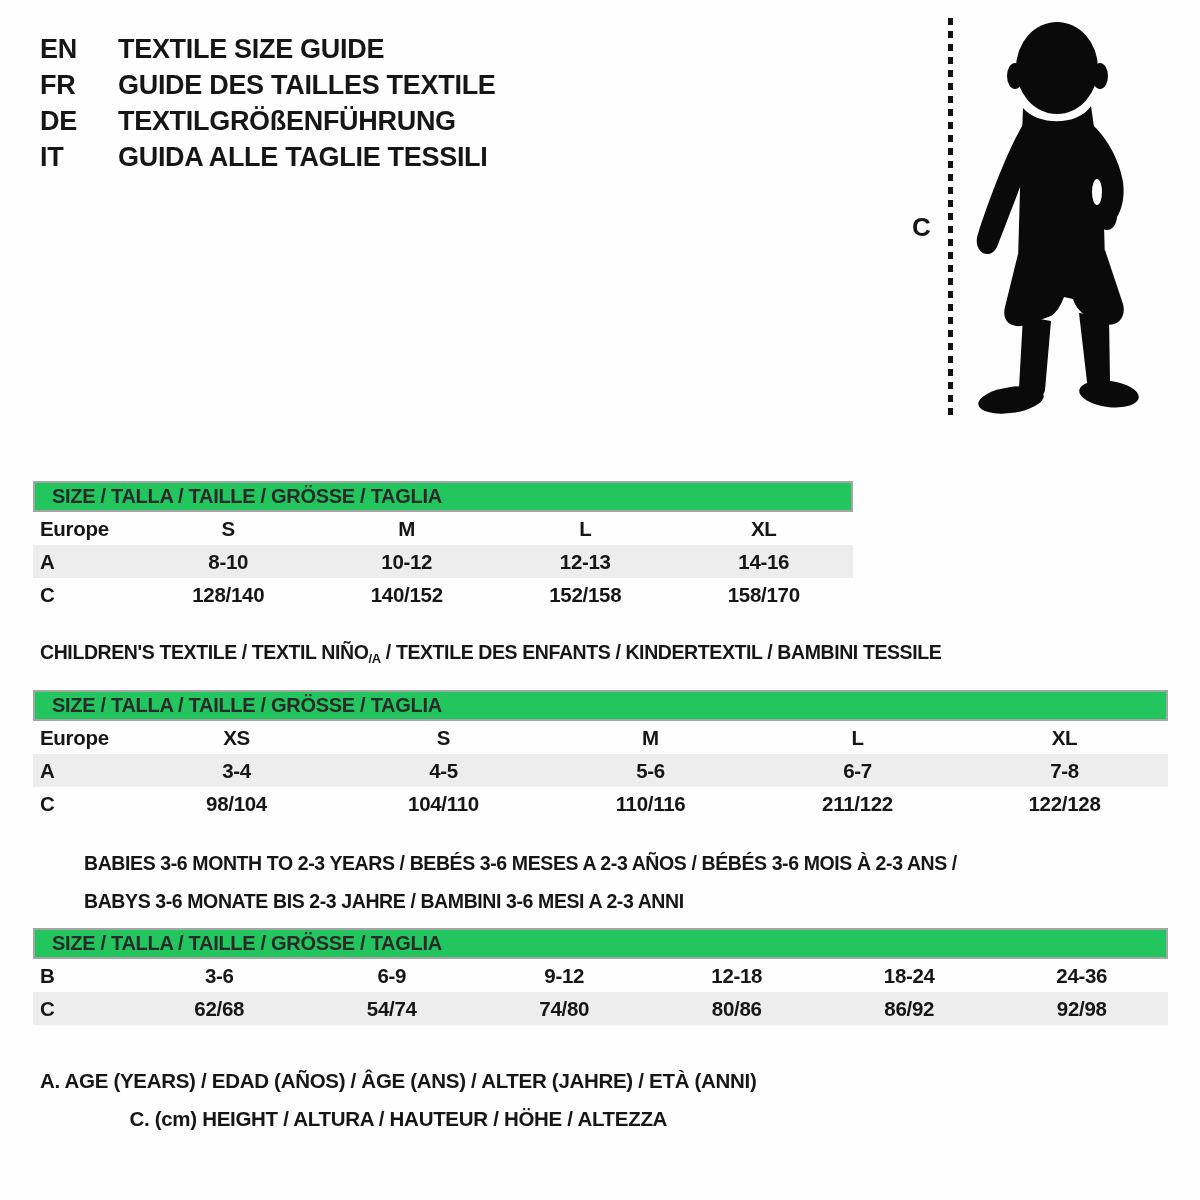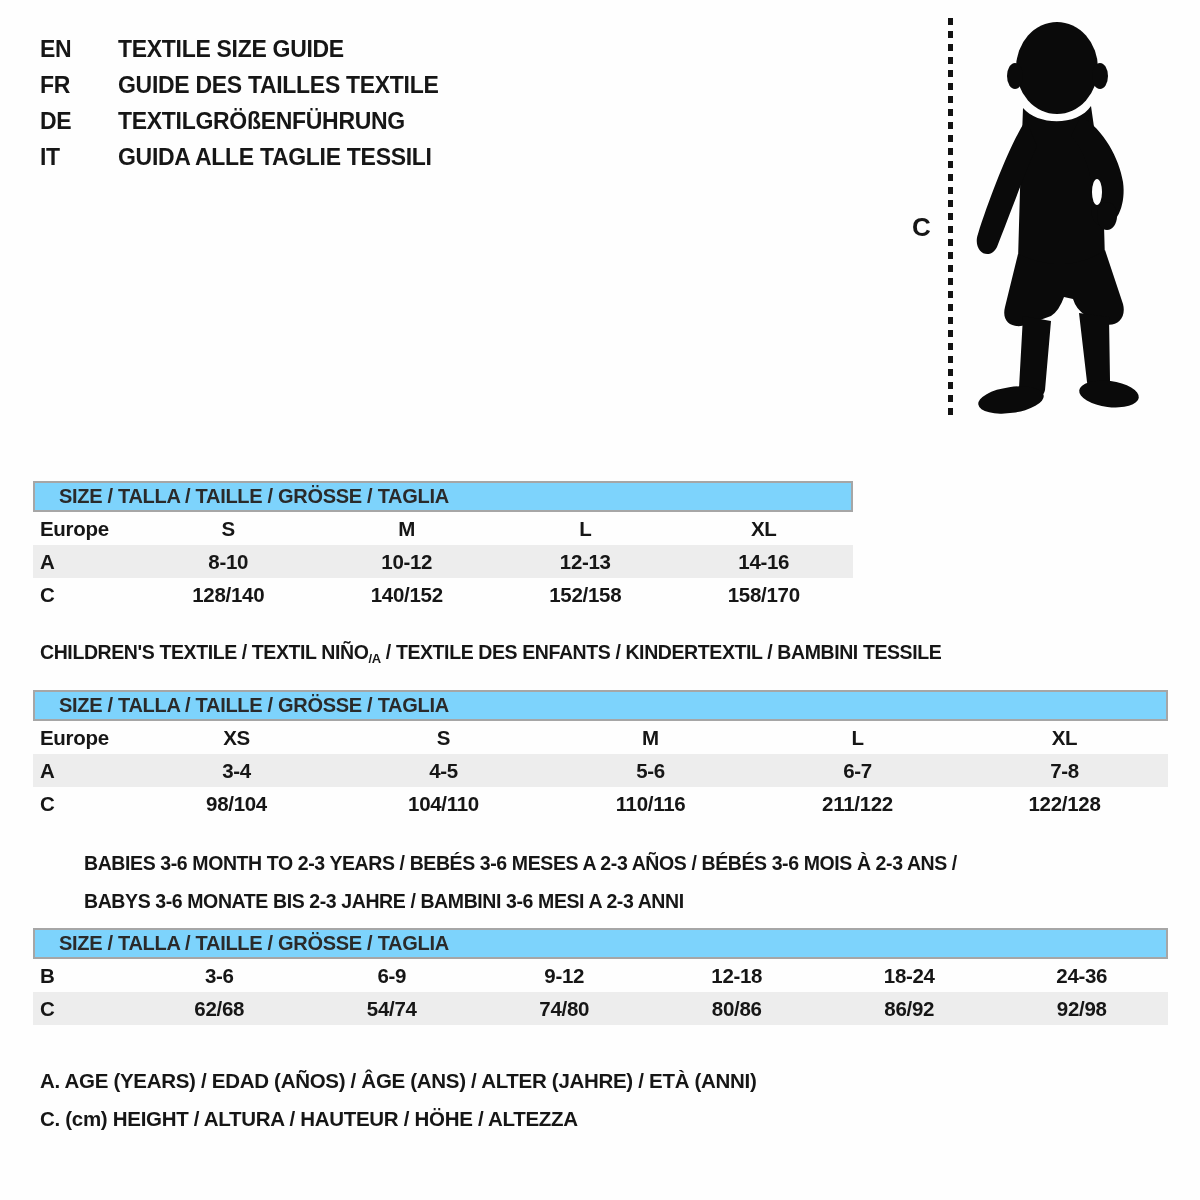--- a/index.html
+++ b/index.html
@@ -2,45 +2,45 @@
 <html><head>
 <meta charset="utf-8">
 <style>
   html,body{margin:0;padding:0;background:#fff;}
   .page{
     position:relative;width:1200px;height:1200px;background:#fefefe;overflow:hidden;
     font-family:"Liberation Sans","DejaVu Sans",sans-serif;
     font-weight:700;color:#161616;letter-spacing:-0.3px;
   }
   
-  .lang-header{position:absolute;left:40px;top:31px;font-size:23px;line-height:36px;}
+  .lang-header{position:absolute;left:40px;top:31px;font-size:27px;line-height:36px;}
   .lang-row{white-space:nowrap;}
   .lang-code{display:inline-block;width:78px;}
   
   .dash-line{position:absolute;left:948px;top:18px;width:5px;height:398px;
     background:repeating-linear-gradient(to bottom,#121212 0 7px,transparent 7px 13px);}
   .measure-label{position:absolute;left:912px;top:212px;font-size:26px;}
   .silhouette{position:absolute;left:963px;top:20px;}
   
   .sec-title{position:absolute;left:40px;font-size:19.5px;white-space:nowrap;letter-spacing:-0.4px;}
   .sec-title .sub{font-size:13px;vertical-align:-4px;letter-spacing:-0.3px;}
   .sec-title.two-line{line-height:38px;margin-left:44px;}
   
   .table{position:absolute;left:33px;font-size:20.5px;}
-  .tbar{height:27px;line-height:27px;background:#7dd3fc;border:2px solid #a6a6a6;
-    padding-left:24px;font-size:20px;color:#2a2a2a;}
+  .tbar{height:27px;line-height:27px;background:#22c55e;border:2px solid #a6a6a6;
+    padding-left:17px;font-size:20px;color:#2a2a2a;}
   .trow{display:grid;height:33px;align-items:center;}
   .table[data-cols="4"] .trow{grid-template-columns:106px repeat(4,1fr);}
   .table[data-cols="5"] .trow{grid-template-columns:100px repeat(5,1fr);}
   .table[data-cols="6"] .trow{grid-template-columns:100px repeat(6,1fr);}
   .trow .tcell{text-align:center;}
   .trow .label{text-align:left;padding-left:7px;}
   .trow.shaded{background:#ededed;}
   
-  .notes{position:absolute;left:40px;top:1062px;font-size:20.5px;line-height:38px;white-space:nowrap;}
+  .notes{position:absolute;left:40px;top:1062px;font-size:20.5px;line-height:38px;white-space:nowrap;text-align:center;}
 </style>
 </head>
 <body>
 
 <div class="page">
 
   <div class="lang-header">
     <div class="lang-row">
       <span class="lang-code">EN</span><span class="lang-title">TEXTILE SIZE GUIDE</span>
     </div>

